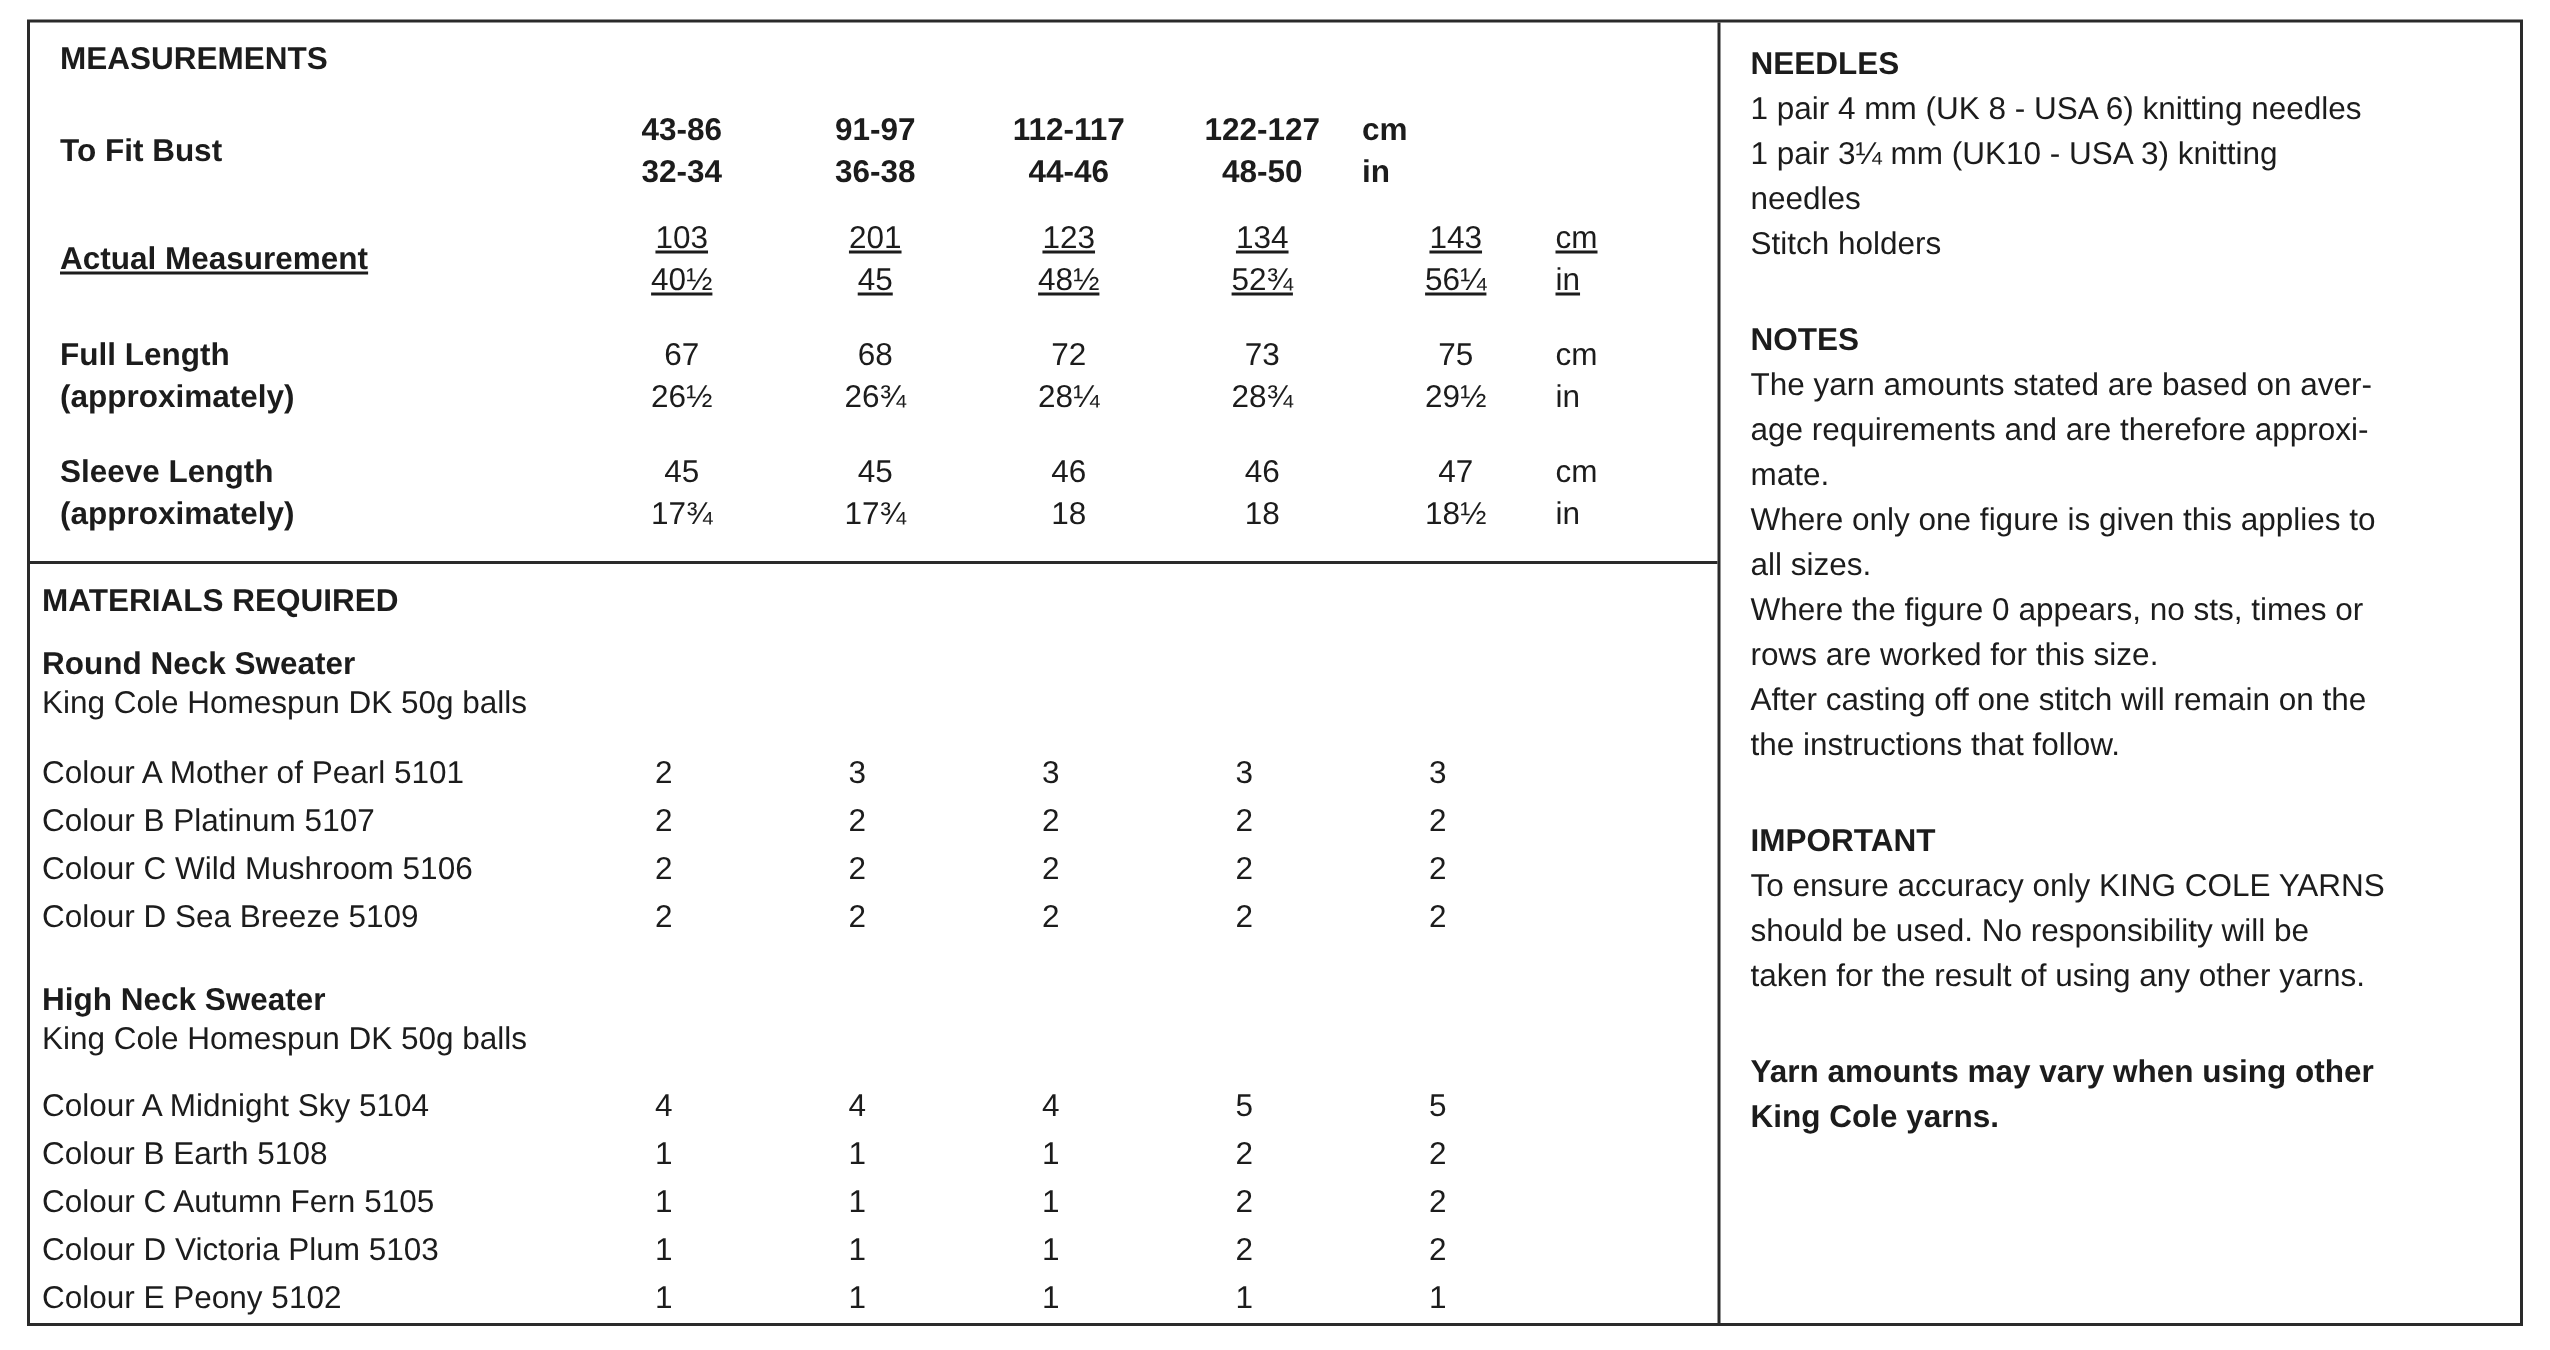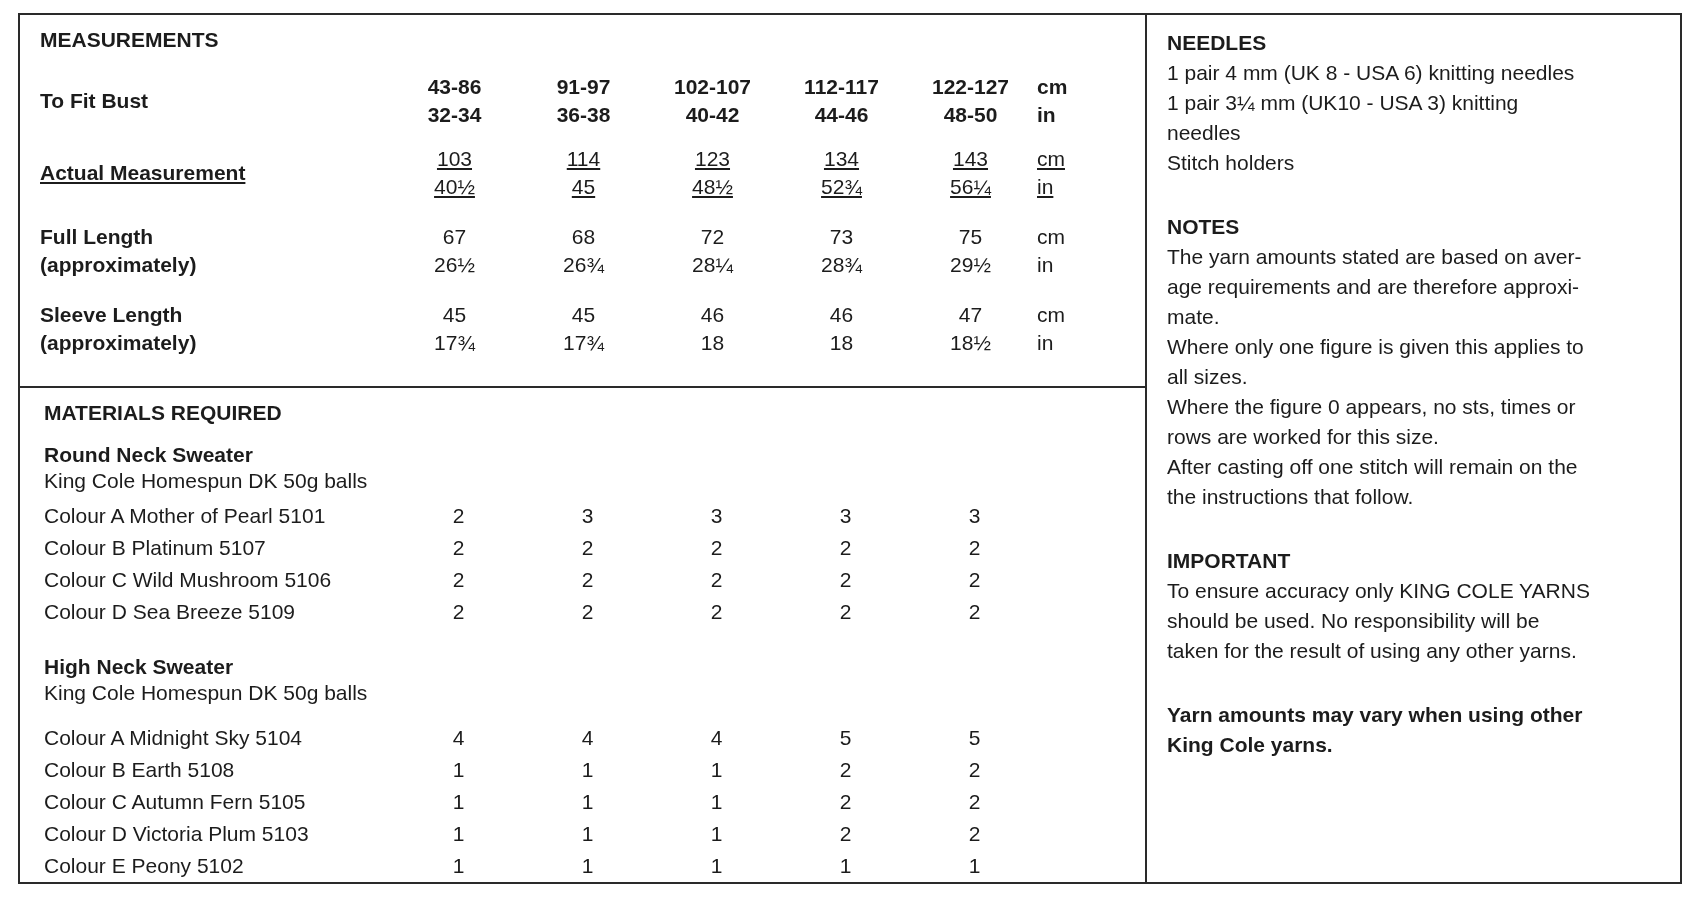--- a/index.html
+++ b/index.html
@@ -21,26 +21,26 @@
   .m-row{display:grid;grid-template-columns:350px 129px 129px 129px 129px 129px 60px;line-height:28px;}
   .m-row.head{margin-top:20px;}
   .m-row.r1{margin-top:16px;text-decoration:underline;}
   .m-row.r2,.m-row.r3{margin-top:22px;}
   .m-label{display:flex;flex-direction:column;justify-content:center;font-weight:bold;}
   .m-cell{text-align:center;}
   .m-unit{text-align:left;padding-left:2px;}
   .head .m-cell,.head .m-unit{font-weight:bold;}
 
   
-  .materials{flex:1;padding:12px 0 0 24px;}
+  .materials{flex:1;padding:12px 0 0 8px;}
   .group-name{font-weight:bold;line-height:26px;}
   .group1{margin-top:16px;}
   .group2{margin-top:26px;}
   .yarn-line{line-height:26px;}
-  .mat-rows{margin-top:6px;}
+  .mat-rows{margin-top:18px;}
   .group2-rows{margin-top:16px;}
   .mat-row{display:grid;grid-template-columns:350px 129px 129px 129px 129px 129px;line-height:32px;}
   .mat-cell{text-align:center;}
 
   
   .r-line{line-height:30px;white-space:nowrap;}
   .r-title{font-weight:bold;line-height:30px;}
   .gap{height:34px;}
   .footer-note .r-line{font-weight:bold;}
 </style>
@@ -60,24 +60,20 @@
         </div>
         <div class="m-cell">
           <div>43-86</div>
           <div>32-34</div>
         </div>
         <div class="m-cell">
           <div>91-97</div>
           <div>36-38</div>
         </div>
         <div class="m-cell">
-          <div>102-107</div>
-          <div>40-42</div>
-        </div>
-        <div class="m-cell">
           <div>112-117</div>
           <div>44-46</div>
         </div>
         <div class="m-cell">
           <div>122-127</div>
           <div>48-50</div>
         </div>
         <div class="m-unit">
           <div>cm</div>
           <div>in</div>
@@ -86,21 +82,21 @@
 
       <div class="m-row r1">
         <div class="m-label">
           <div>Actual Measurement</div>
         </div>
         <div class="m-cell">
           <div>103</div>
           <div>40½</div>
         </div>
         <div class="m-cell">
-          <div>114</div>
+          <div>201</div>
           <div>45</div>
         </div>
         <div class="m-cell">
           <div>123</div>
           <div>48½</div>
         </div>
         <div class="m-cell">
           <div>134</div>
           <div>52¾</div>
         </div>

